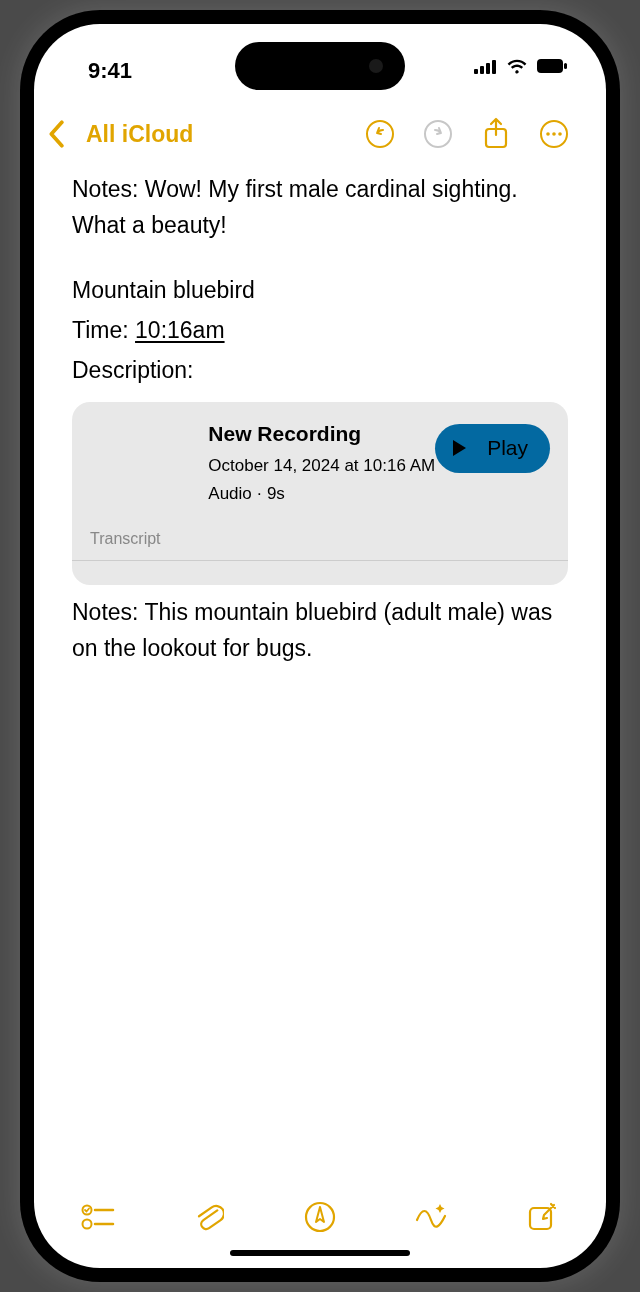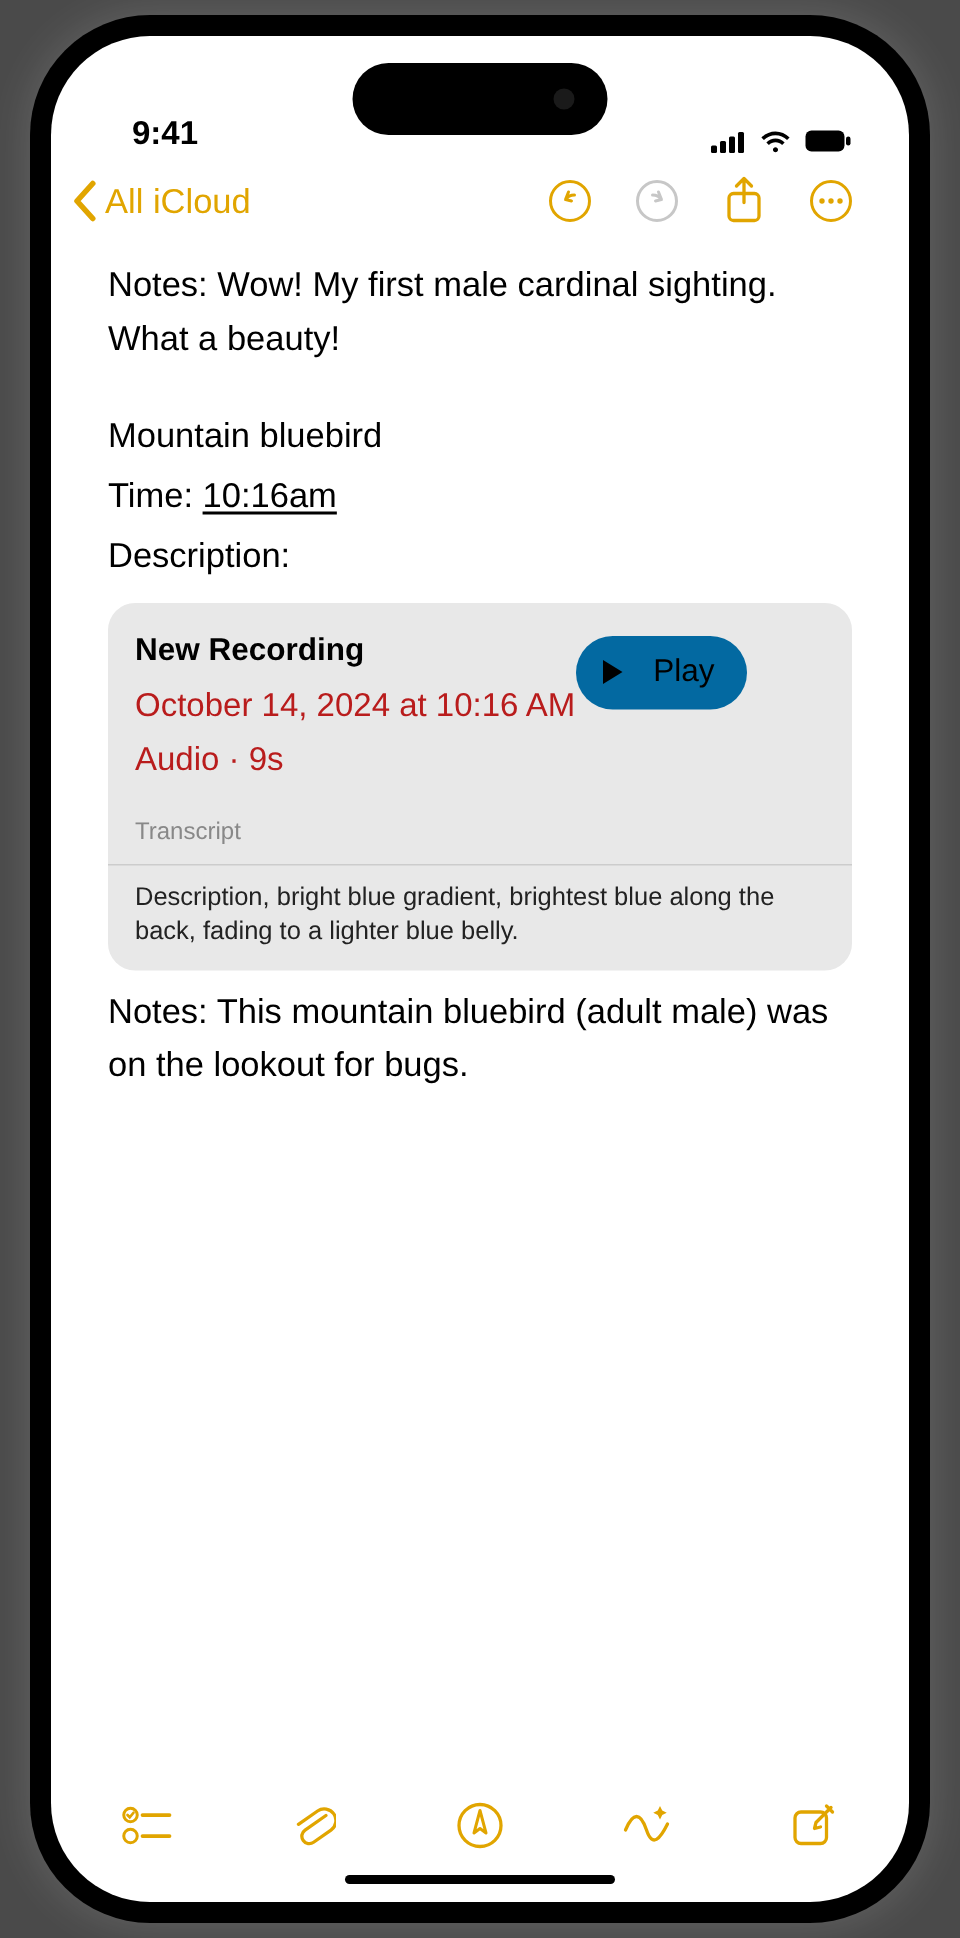--- a/index.html
+++ b/index.html
@@ -47,21 +47,21 @@
     position:absolute;
     right:22px; top:50%;
     transform:translateY(-50%);
     width:14px; height:14px;
     border-radius:50%;
     background:#1a1a1a;
   }
   .status-bar {
     height: 78px;
     display: flex;
-    align-items: flex-end;
+    align-items: flex-start;
     justify-content: space-between;
     padding: 34px 38px 0 54px;
   }
   .status-time {
     font-size: 22px;
     font-weight: 600;
   }
   .status-icons {
     display: flex;
     align-items: center;
@@ -101,24 +101,24 @@
   .underline { text-decoration: underline; text-underline-offset: 3px;}
   .recording {
     margin-top: 14px;
     background: #e8e8e8;
     border-radius: 18px;
     padding: 16px 18px 14px 18px;
   }
   .rec-head {
     display: flex;
     align-items: flex-start;
-    justify-content: flex-start;
+    justify-content: flex-end;
   }
   .rec-title { font-size: 21px; font-weight: 600; }
-  .rec-sub { font-size: 22px; color: #b91c1c; margin-top: 2px; }
+  .rec-sub { font-size: 17px; color: #000000; margin-top: 2px; }
   .play-btn {
     background: #0369a1;
     border-radius: 999px;
     padding: 8px 22px 8px 16px;
     display: flex;
     align-items: center;
     gap: 20px;
     font-size: 21px;
     font-weight: 500;
     margin-top: 6px;
@@ -195,21 +195,21 @@
             </svg>
         </span>
       </div>
     </div>
 
     <div class="toolbar">
       <div class="back">
         <svg width="20" height="28" viewBox="0 0 14 24">
             <path d="M12 2 L3 12 L12 22" stroke="#e1a500" stroke-width="3.2" fill="none" stroke-linecap="round" stroke-linejoin="round"></path>
           </svg>
-        <span style="margin-left:4px;">All iCloud</span>
+        <span style="margin-left:20px;font-weight:bold;">All iCloud</span>
       </div>
       <div class="spacer"></div>
       <div class="tool-icon">
         <svg width="32" height="32" viewBox="0 0 32 32">
             <circle cx="16" cy="16" r="13" stroke="#e1a500" stroke-width="2" fill="none"></circle>
             <path d="M19 10c-4 0-6 3-6 3l2-5m-2 5 4 1" stroke="#e1a500" stroke-width="2" fill="none" stroke-linecap="round" transform="translate(0,2)"></path>
           </svg>
       </div>
       <div class="tool-icon">
         <svg width="32" height="32" viewBox="0 0 32 32">
@@ -253,21 +253,20 @@
             <span>
               <svg width="16" height="18" viewBox="0 0 16 18">
                   <path d="M2 1 L15 9 L2 17 Z" fill="#000"></path>
                 </svg>
             </span>
             <span>Play</span>
           </div>
         </div>
         <div class="transcript-label">Transcript</div>
         <div class="rec-divider"></div>
-        <div class="transcript-text">Description, bright blue gradient, brightest blue along the back, fading to a lighter blue belly.</div>
       </div>
 
       <p class="notes-after">Notes: This mountain bluebird (adult male) was on the lookout for bugs.</p>
     </div>
 
     <div class="bottom-bar">
       <div class="bottom-icon">
         <svg width="34" height="28" viewBox="0 0 34 28">
             <circle cx="6" cy="7" r="4.5" stroke="#e1a500" stroke-width="2" fill="none"></circle>
             <path d="M4 7l1.5 1.5L8 5.5" stroke="#e1a500" stroke-width="1.8" fill="none" stroke-linecap="round"></path>

